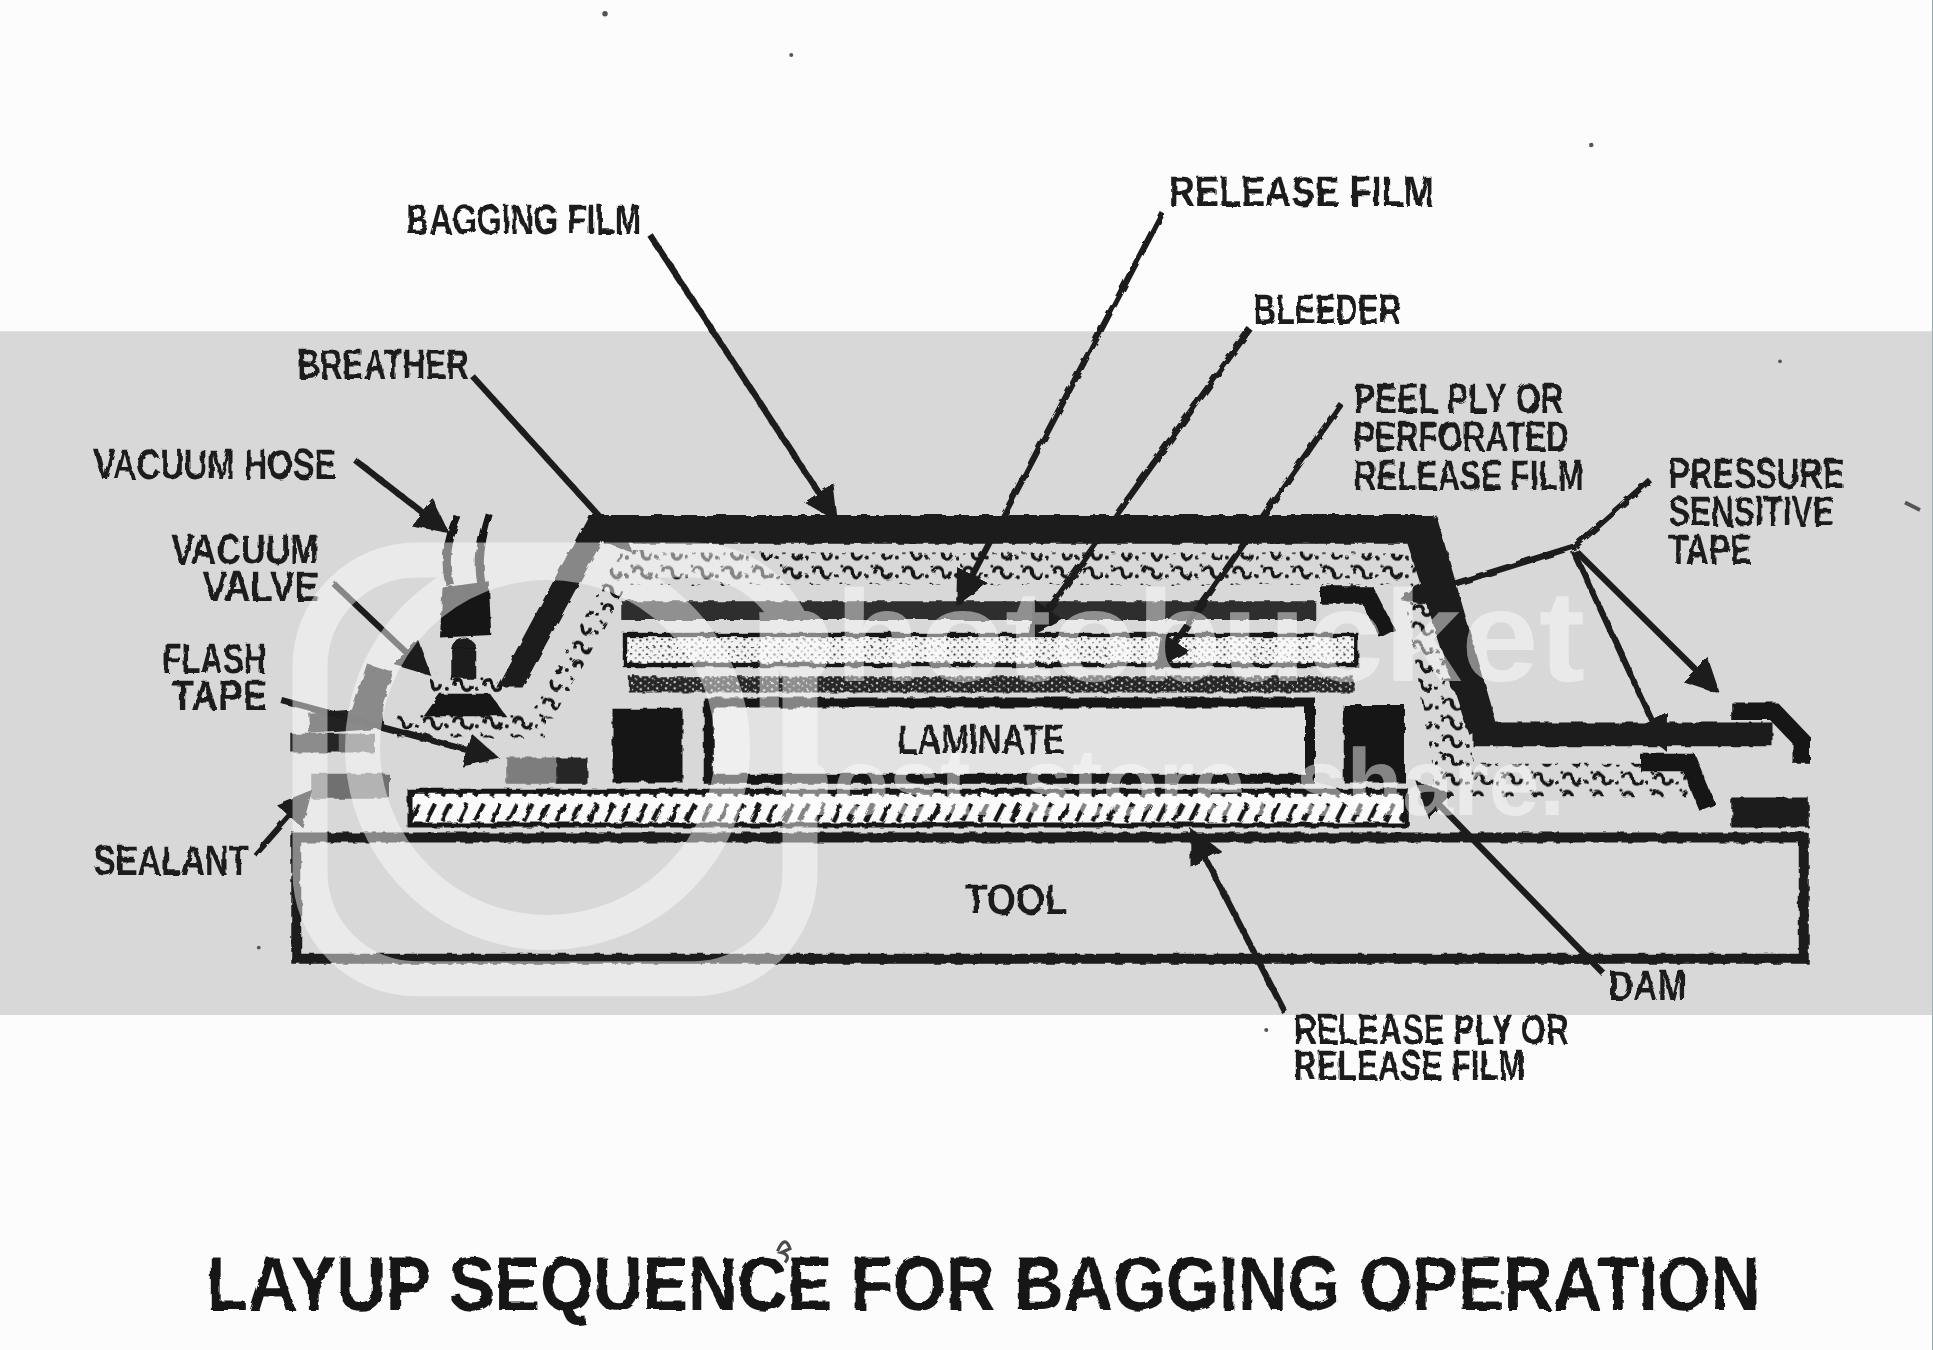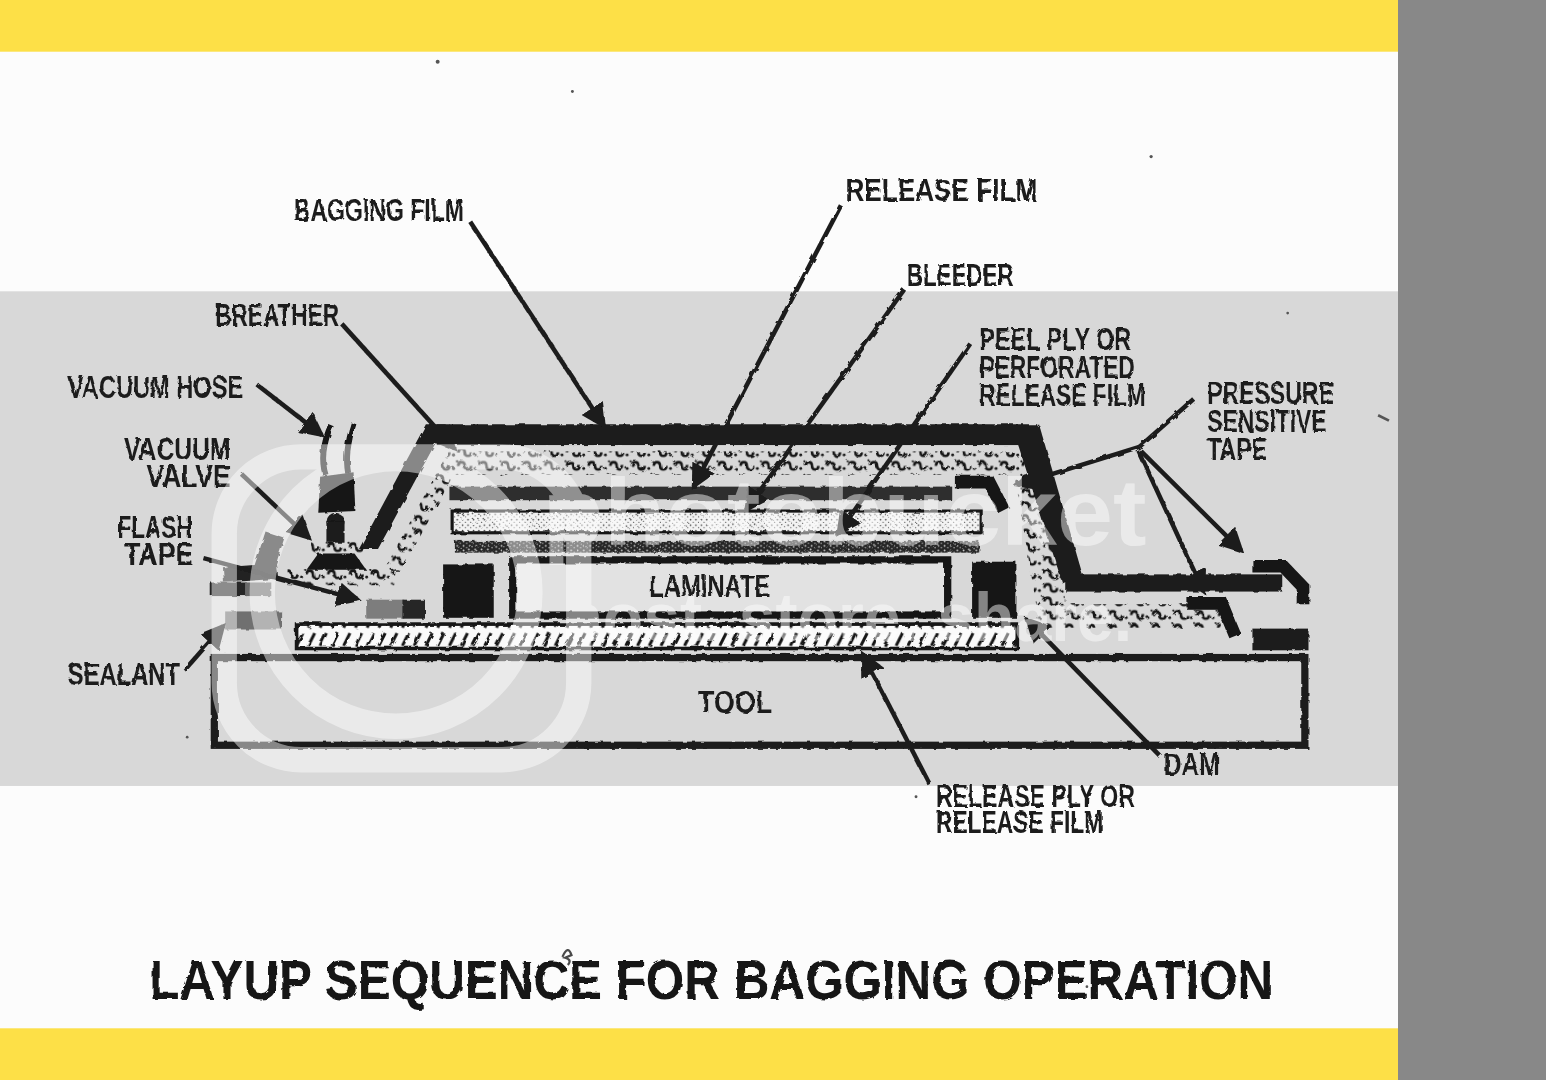--- a/index.html
+++ b/index.html
@@ -1,16 +1,16 @@
 <!DOCTYPE html>
 <html><head>
 <meta charset="utf-8">
 <style>
   html,body{margin:0;padding:0;background:#888;}
-  .page{position:relative;width:1398px;height:1080px;background:#fde047;overflow:hidden;
+  .page{position:relative;width:1546px;height:1080px;background:#14b8a6;overflow:hidden;
         font-family:"Liberation Sans",sans-serif;}
   .page svg{position:absolute;left:0;top:0;width:100%;height:100%;}
   text{font-family:"Liberation Sans",sans-serif;}
   .lbl{font-weight:bold;font-size:34px;fill:#1c1c1c;}
   .ttl{font-weight:bold;font-size:61px;fill:#161616;}
   .wmk{font-weight:bold;fill:#ffffff;}
 </style>
 </head>
 <body>
 

